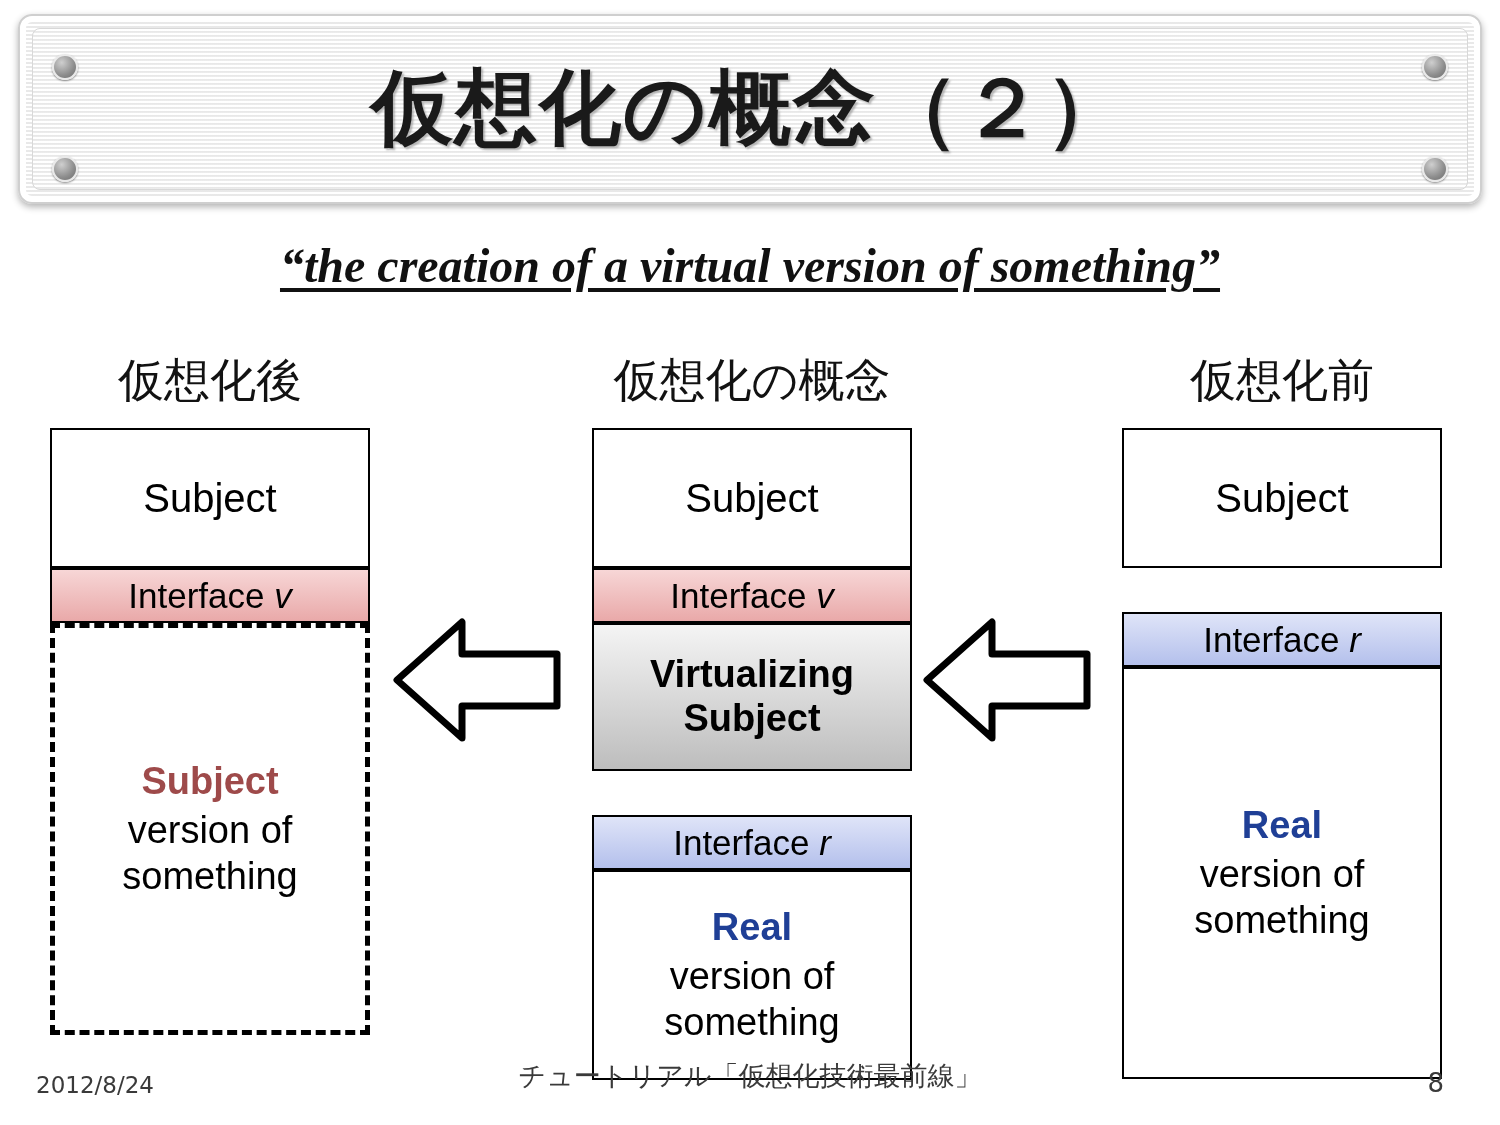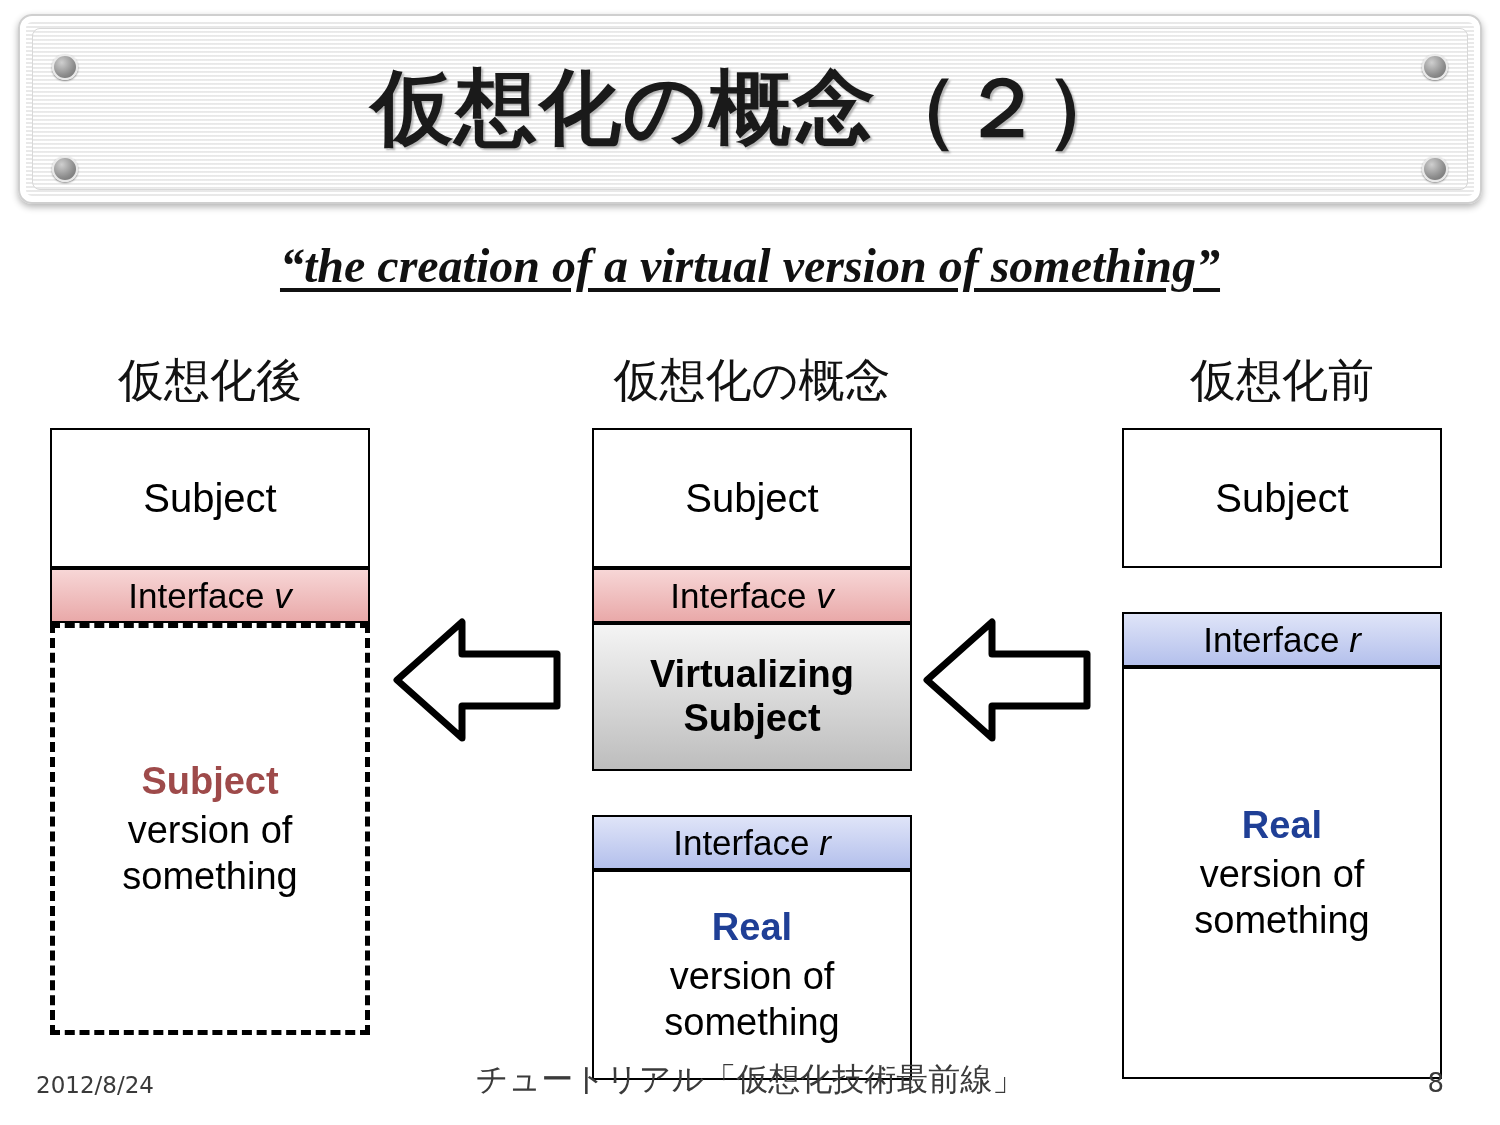--- a/index.html
+++ b/index.html
@@ -168,21 +168,21 @@
     font-size: 23px;
     color: #3a3a3a;
   }
   .footer-center {
     position: absolute;
     left: 0;
     top: 1058px;
     width: 1500px;
     text-align: center;
     font-family: "DejaVu Sans", sans-serif;
-    font-size: 32px;
+    font-size: 27px;
     color: #3a3a3a;
     line-height: 1.35;
   }
   .footer-page {
     position: absolute;
     right: 56px;
     top: 1068px;
     font-family: "DejaVu Sans", sans-serif;
     font-size: 26px;
     color: #3a3a3a;

